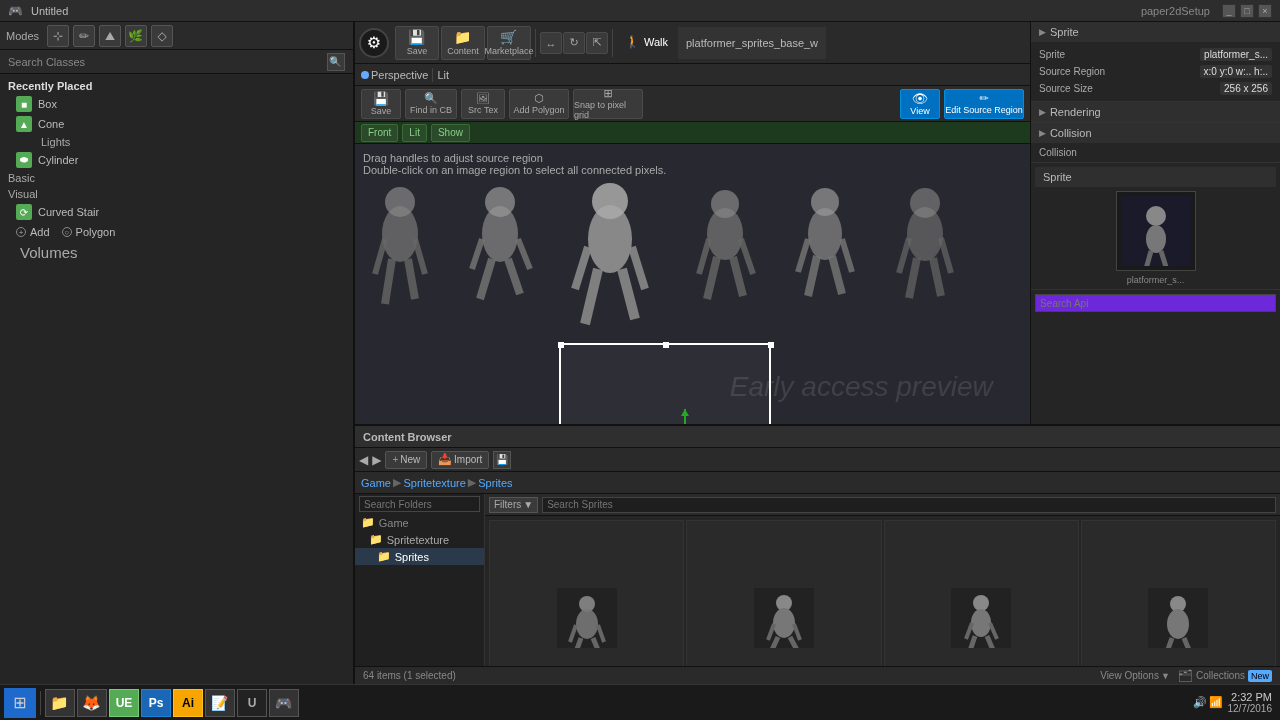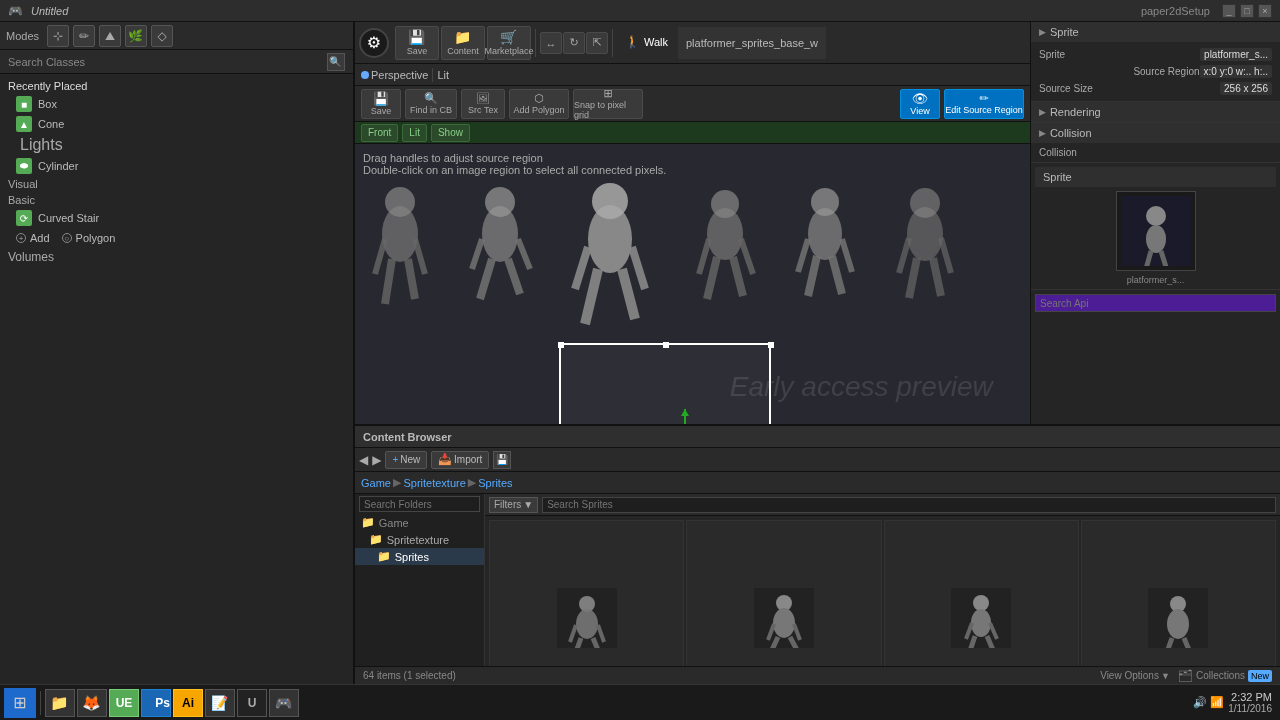--- a/index.html
+++ b/index.html
@@ -183,21 +183,21 @@
     }
   </style>
 </head>
 <body>
 
 <div id="app">
 
   <div id="title-bar">
     <div style="display:flex;align-items:center;gap:8px;">
       <span style="font-size:12px;">🎮</span>
-      <span style="color:#bbb;font-size:11px;font-style:italic;">Untitled</span>
+      <span style="color:#bbb;font-size:11px;">Untitled</span>
     </div>
     <div style="display:flex;align-items:center;gap:12px;">
       <span style="color:#888;font-size:11px;">paper2dSetup</span>
       <div class="controls">
         <span style="width:14px;height:14px;background:#555;border:1px solid #333;display:inline-flex;align-items:center;justify-content:center;font-size:9px;cursor:pointer;color:#aaa;">_</span>
         <span style="width:14px;height:14px;background:#555;border:1px solid #333;display:inline-flex;align-items:center;justify-content:center;font-size:9px;cursor:pointer;color:#aaa;">□</span>
         <span style="width:14px;height:14px;background:#555;border:1px solid #333;display:inline-flex;align-items:center;justify-content:center;font-size:9px;cursor:pointer;color:#aaa;">×</span>
       </div>
     </div>
   </div>
@@ -214,51 +214,51 @@
         <div class="mode-btn" style="width:22px;height:22px;background:#3a3a3a;border:1px solid #555;border-radius:2px;display:flex;align-items:center;justify-content:center;cursor:pointer;color:#aaa;font-size:12px;">🌿</div>
         <div class="mode-btn" style="width:22px;height:22px;background:#3a3a3a;border:1px solid #555;border-radius:2px;display:flex;align-items:center;justify-content:center;cursor:pointer;color:#aaa;font-size:12px;">◇</div>
       </div>
 
       <div id="place-panel-header" style="height:24px;background:#2a2a2a;display:flex;align-items:center;padding:0 8px;border-bottom:1px solid #111;gap:4px;">
         <span style="color:#888;font-size:11px;flex:1;">Search Classes</span>
         <div class="search-btn" style="width:18px;height:18px;background:#3a3a3a;border:1px solid #555;display:flex;align-items:center;justify-content:center;cursor:pointer;color:#aaa;font-size:10px;">🔍</div>
       </div>
 
       <div id="place-list" style="flex:1;overflow-y:auto;padding:4px 0;background:#252525;">
-        <div class="place-category active" style="padding:2px 8px;font-size:11px;color:#ddd;cursor:pointer;">Recently Placed</div>
+        <div class="place-category active" style="padding:2px 8px;font-size:11px;color:#ddd;cursor:pointer;font-weight:bold;">Recently Placed</div>
         <div class="place-item" style="display:flex;align-items:center;padding:2px 16px;cursor:pointer;gap:6px;color:#bbb;">
           <div style="width:16px;height:16px;background:#5a5;border-radius:2px;display:flex;align-items:center;justify-content:center;font-size:10px;color:#fff;">■</div>
           <span>Box</span>
         </div>
         <div class="place-item" style="display:flex;align-items:center;padding:2px 16px;cursor:pointer;gap:6px;color:#bbb;">
           <div style="width:16px;height:16px;background:#5a5;border-radius:2px;display:flex;align-items:center;justify-content:center;font-size:10px;color:#fff;">▲</div>
           <span>Cone</span>
         </div>
-        <div class="place-category" style="padding:2px 20px;font-size:16px;color:#aaa;cursor:pointer;">Lights</div>
+        <div class="place-category" style="padding:2px 12px;font-size:11px;color:#aaa;cursor:pointer;margin-left:29px;">Lights</div>
         <div class="place-item" style="display:flex;align-items:center;padding:2px 16px;cursor:pointer;gap:6px;color:#bbb;">
           <div style="width:16px;height:16px;background:#5a5;border-radius:2px;display:flex;align-items:center;justify-content:center;font-size:10px;color:#fff;">⬬</div>
           <span>Cylinder</span>
         </div>
+        <div class="place-category" style="padding:2px 8px;font-size:11px;color:#aaa;cursor:pointer;">Basic</div>
         <div class="place-category" style="padding:2px 8px;font-size:11px;color:#aaa;cursor:pointer;">Visual</div>
-        <div class="place-category" style="padding:2px 8px;font-size:11px;color:#aaa;cursor:pointer;">Basic</div>
         <div class="place-item" style="display:flex;align-items:center;padding:2px 16px;cursor:pointer;gap:6px;color:#bbb;">
           <div style="width:16px;height:16px;background:#5a5;border-radius:2px;display:flex;align-items:center;justify-content:center;font-size:10px;color:#fff;">⟳</div>
           <span>Curved Stair</span>
         </div>
         <div style="display:flex;align-items:center;padding:2px 16px;gap:12px;">
           <div class="place-item" style="display:flex;align-items:center;gap:4px;padding:2px 0;cursor:pointer;color:#bbb;">
             <div style="width:10px;height:10px;border:1px solid #888;border-radius:50%;display:flex;align-items:center;justify-content:center;font-size:8px;color:#aaa;">+</div>
             <span>Add</span>
           </div>
           <div class="place-item" style="display:flex;align-items:center;gap:4px;padding:2px 0;cursor:pointer;color:#bbb;">
             <div style="width:10px;height:10px;border:1px solid #888;border-radius:50%;display:flex;align-items:center;justify-content:center;font-size:8px;color:#aaa;">○</div>
             <span>Polygon</span>
           </div>
         </div>
-        <div class="place-category" style="padding:2px 8px;font-size:12px;color:#aaa;cursor:pointer;">Volumes</div>
+        <div class="place-category" style="padding:2px 8px;font-size:15px;color:#aaa;cursor:pointer;margin-left:12px;">Volumes</div>
       </div>
 
     </div>
 
     <div id="center-right">
 
       <div id="top-viewport">
 
         <div id="viewport-main">
 
@@ -477,21 +477,21 @@
           <div class="right-section" style="border-bottom:1px solid #333;">
             <div class="right-section-header" style="height:20px;background:#2f2f2f;display:flex;align-items:center;padding:0 8px;gap:4px;cursor:pointer;color:#bbb;font-size:11px;">
               <span style="font-size:9px;color:#888;">▶</span>
               <span>Sprite</span>
             </div>
             <div style="padding:4px 8px;">
               <div style="display:flex;justify-content:space-between;align-items:center;padding:2px 0;font-size:10px;color:#aaa;">
                 <span>Sprite</span>
                 <span style="color:#ddd;background:#333;padding:1px 4px;border-radius:2px;font-size:10px;">platformer_s...</span>
               </div>
-              <div style="display:flex;justify-content:flex-end;align-items:center;padding:2px 0;font-size:10px;color:#aaa;">
+              <div style="display:flex;justify-content:space-between;align-items:center;padding:2px 0;font-size:10px;color:#aaa;">
                 <span>Source Region</span>
                 <span style="color:#ddd;background:#333;padding:1px 4px;border-radius:2px;font-size:10px;">x:0 y:0 w:.. h:..</span>
               </div>
               <div style="display:flex;justify-content:space-between;align-items:center;padding:2px 0;font-size:10px;color:#aaa;">
                 <span>Source Size</span>
                 <span style="color:#ddd;background:#333;padding:1px 4px;border-radius:2px;font-size:10px;">256 x 256</span>
               </div>
             </div>
           </div>
 
@@ -525,21 +525,21 @@
                   <circle cx="15" cy="15" r="10" fill="#888"></circle>
                   <ellipse cx="15" cy="38" rx="10" ry="14" fill="#777"></ellipse>
                   <path d="M10 50 L5 68 M20 50 L25 66" stroke="#666" stroke-width="5" fill="none"></path>
                 </g>
               </svg>
             </div>
             <div style="font-size:9px;color:#888;text-align:center;">platformer_s...</div>
           </div>
 
           <div style="padding:4px;">
-            <input type="text" style="width: 100%; height: 18px; background: #4c1d95; border: 1px solid rgb(68, 68, 68); color: rgb(170, 170, 170); padding: 0px 4px; font-size: 10px;" placeholder="Search Api">
+            <input type="text" style="width: 100%; height: 18px; background: #6d28d9; border: 1px solid rgb(68, 68, 68); color: rgb(170, 170, 170); padding: 0px 4px; font-size: 10px;" placeholder="Search Api">
           </div>
 
         </div>
 
       </div>
 
       <div id="bottom-content" style="height:260px;display:flex;flex-direction:column;border-top:2px solid #111;">
 
         <div style="height:22px;background:#2f2f2f;display:flex;align-items:center;padding:0 8px;gap:4px;border-bottom:1px solid #111;">
           <span style="font-size:11px;color:#bbb;font-weight:bold;">Content Browser</span>
@@ -696,39 +696,39 @@
     <div style="width:1px;height:24px;background:#444;margin:0 2px;"></div>
     <div style="width:30px;height:28px;background:#333;border:1px solid #555;display:flex;align-items:center;justify-content:center;font-size:15px;cursor:pointer;">
       <span>📁</span>
     </div>
     <div style="width:30px;height:28px;background:#333;border:1px solid #555;display:flex;align-items:center;justify-content:center;font-size:15px;cursor:pointer;">
       <span>🦊</span>
     </div>
     <div style="width:30px;height:28px;background:#5a5;border:1px solid #7c7;display:flex;align-items:center;justify-content:center;font-size:12px;cursor:pointer;font-weight:bold;color:#fff;">
       <span>UE</span>
     </div>
-    <div style="width:30px;height:28px;background:#1a68b5;border:1px solid #2080d0;display:flex;align-items:center;justify-content:flex-end;font-size:12px;cursor:pointer;font-weight:bold;color:#fff;">
+    <div style="width:30px;height:28px;background:#1a68b5;border:1px solid #2080d0;display:flex;align-items:center;justify-content:center;font-size:12px;cursor:pointer;font-weight:bold;color:#fff;">
       <span>Ps</span>
     </div>
     <div style="width:30px;height:28px;background:#f7a600;border:1px solid #ffc020;display:flex;align-items:center;justify-content:center;font-size:12px;cursor:pointer;font-weight:bold;color:#000;">
       <span>Ai</span>
     </div>
     <div style="width:30px;height:28px;background:#333;border:1px solid #555;display:flex;align-items:center;justify-content:center;font-size:14px;cursor:pointer;">
       <span>📝</span>
     </div>
     <div style="width:30px;height:28px;background:#222;border:1px solid #555;display:flex;align-items:center;justify-content:center;font-size:12px;cursor:pointer;font-weight:bold;color:#aaa;">
       <span>U</span>
     </div>
     <div style="width:30px;height:28px;background:#333;border:1px solid #555;display:flex;align-items:center;justify-content:center;font-size:14px;cursor:pointer;">
       <span>🎮</span>
     </div>
     <div style="flex:1;"></div>
 
     <div style="display:flex;align-items:center;gap:4px;padding-right:4px;">
       <span style="font-size:11px;color:#aaa;">🔊 📶</span>
       <div style="display:flex;flex-direction:column;align-items:flex-end;">
         <span style="font-size:11px;color:#ccc;">2:32 PM</span>
-        <span style="font-size:10px;color:#aaa;">1/11/2016</span>
+        <span style="font-size:10px;color:#aaa;">12/7/2016</span>
       </div>
     </div>
   </div>
 
 </div>
 
 </body></html>

